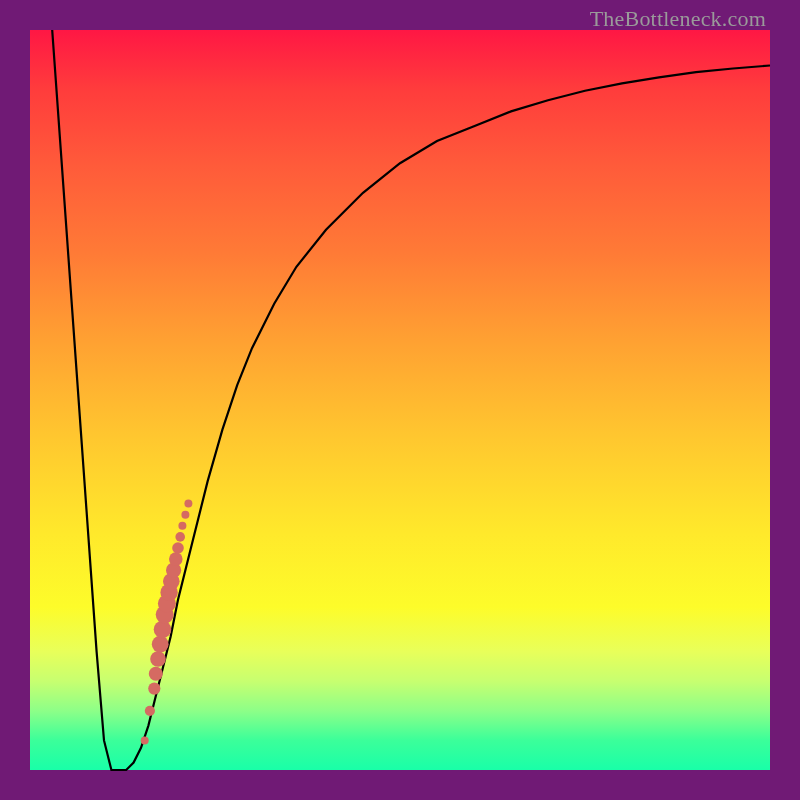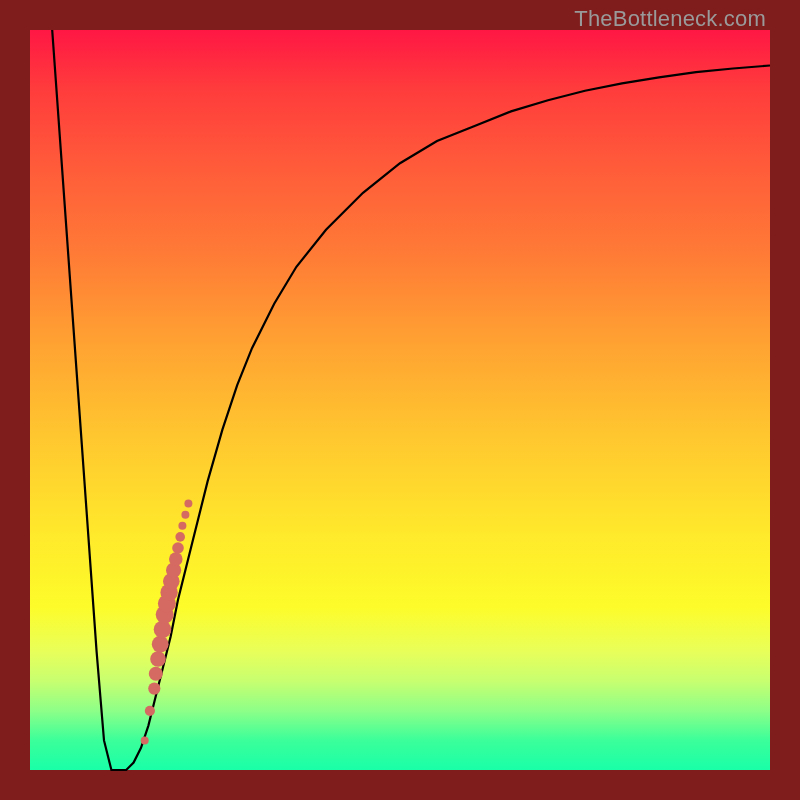--- a/index.html
+++ b/index.html
@@ -8,21 +8,22 @@
     width: 800px;
     height: 800px;
     background: #000;
     overflow: hidden;
     font-family: Arial, Helvetica, sans-serif;
   }
   .frame {
     position: relative;
     width: 800px;
     height: 800px;
-    background: #7f1d1d;
+    background: #701a75;
+    font-family: Liberation Serif, serif;
   }
   .plot-area {
     position: absolute;
     left: 30px;
     top: 30px;
     width: 740px;
     height: 740px;
     
     background: linear-gradient(to bottom,
       #ff1744 0%,

